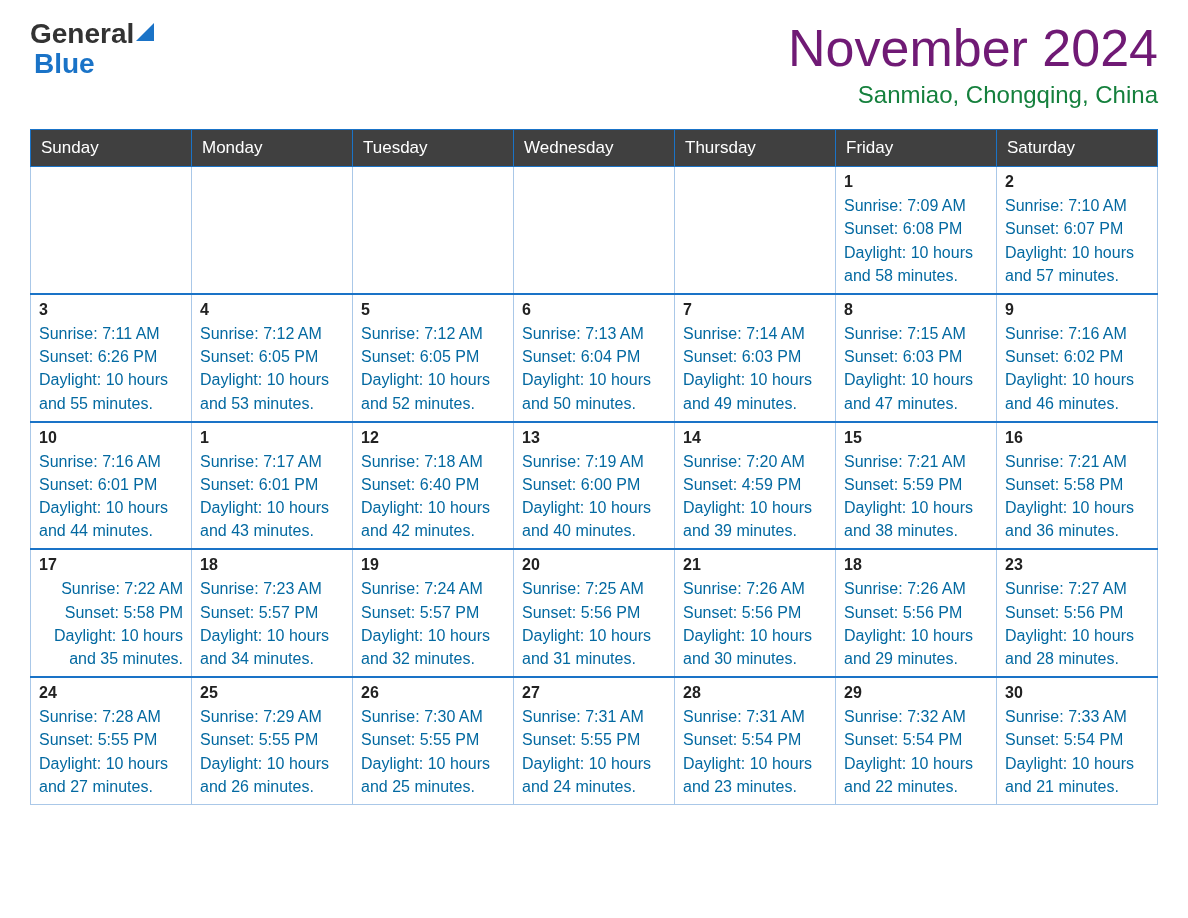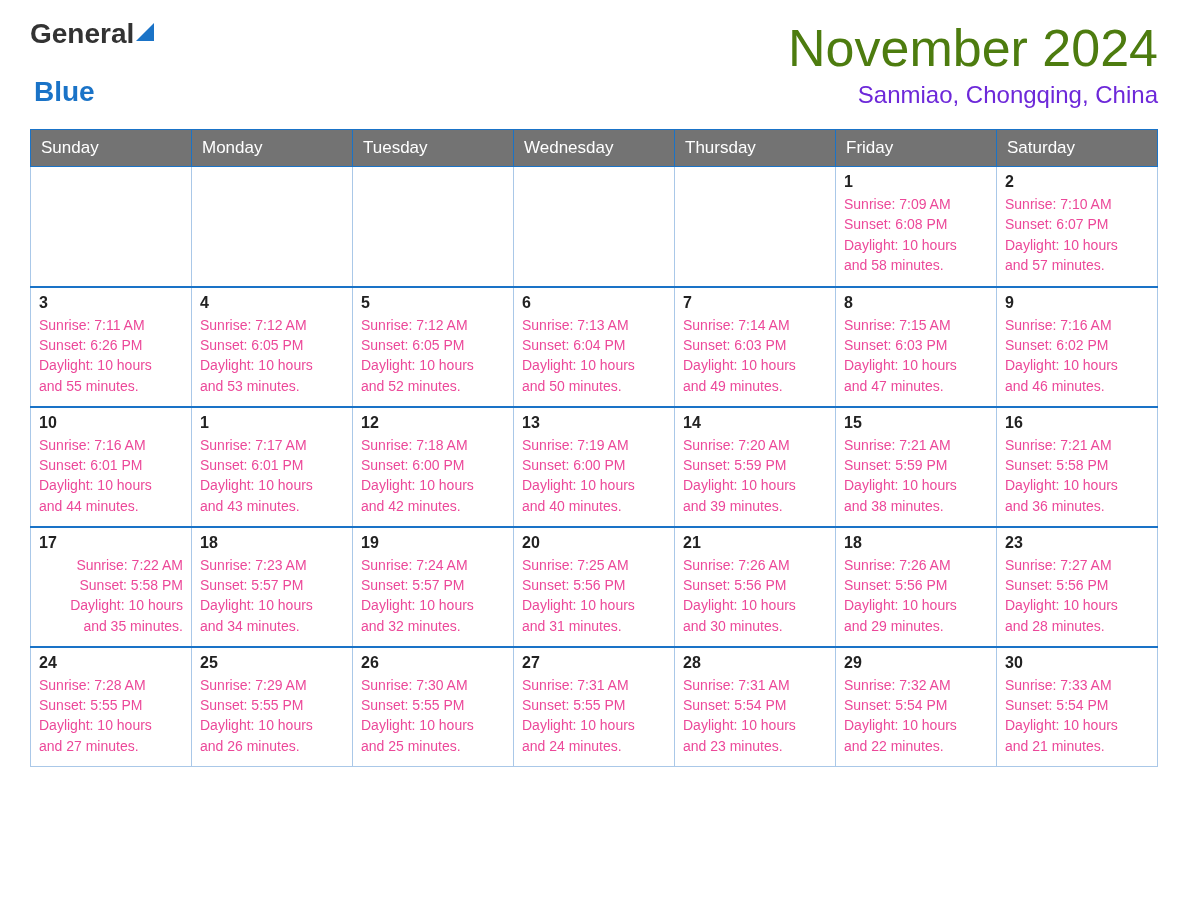--- a/index.html
+++ b/index.html
@@ -13,54 +13,53 @@
     .header {
       display: flex;
       justify-content: space-between;
       align-items: flex-start;
       margin-bottom: 20px;
     }
     .logo {
       display: flex;
       flex-direction: column;
       align-items: flex-start;
-      gap: 28px;
     }
     .logo-text {
       font-size: 28px;
       font-weight: bold;
       color: #333;
       line-height: 1;
     }
     .logo-blue {
       color: #1a73c7;
       font-size: 28px;
       font-weight: bold;
     }
     .title-section {
       text-align: right;
     }
     .month-title {
       font-size: 52px;
       font-weight: normal;
-      color: #4d7c0f;
+      color: #701a75;
       line-height: 1.1;
     }
     .location {
       font-size: 24px;
-      color: #6d28d9;
+      color: #15803d;
       margin-top: 4px;
     }
     .calendar {
       width: 100%;
       border-collapse: collapse;
       border: 1px solid #1a73c7;
     }
     .calendar th {
-      background-color: #737373;
+      background-color: #404040;
       color: #fff;
       text-align: left;
       padding: 8px 10px;
       font-size: 17px;
       font-weight: normal;
       border: 1px solid #1a73c7;
     }
     .calendar td {
       vertical-align: top;
       padding: 6px 8px;
@@ -69,22 +68,22 @@
       min-height: 100px;
       height: 120px;
     }
     .day-number {
       font-size: 16px;
       font-weight: bold;
       color: #222;
       margin-bottom: 3px;
     }
     .day-info {
-      font-size: 14px;
-      color: #ec4899;
+      font-size: 16px;
+      color: #0369a1;
       line-height: 1.45;
     }
     .empty-cell {
       background: #fff;
     }
     .row-separator td {
       border-top: 2px solid #1a73c7;
     }
   </style>
 </head>
@@ -204,35 +203,35 @@
         <td>
           <div class="day-number">1</div>
           <div class="day-info" style="white-space: pre-line;">Sunrise: 7:17 AM
 Sunset: 6:01 PM
 Daylight: 10 hours
 and 43 minutes.</div>
         </td>
         <td>
           <div class="day-number">12</div>
           <div class="day-info" style="white-space: pre-line;">Sunrise: 7:18 AM
-Sunset: 6:00 PM
+Sunset: 6:40 PM
 Daylight: 10 hours
 and 42 minutes.</div>
         </td>
         <td>
           <div class="day-number">13</div>
           <div class="day-info" style="white-space: pre-line;">Sunrise: 7:19 AM
 Sunset: 6:00 PM
 Daylight: 10 hours
 and 40 minutes.</div>
         </td>
         <td>
           <div class="day-number">14</div>
           <div class="day-info" style="white-space: pre-line;">Sunrise: 7:20 AM
-Sunset: 5:59 PM
+Sunset: 4:59 PM
 Daylight: 10 hours
 and 39 minutes.</div>
         </td>
         <td>
           <div class="day-number">15</div>
           <div class="day-info" style="white-space: pre-line;">Sunrise: 7:21 AM
 Sunset: 5:59 PM
 Daylight: 10 hours
 and 38 minutes.</div>
         </td>

